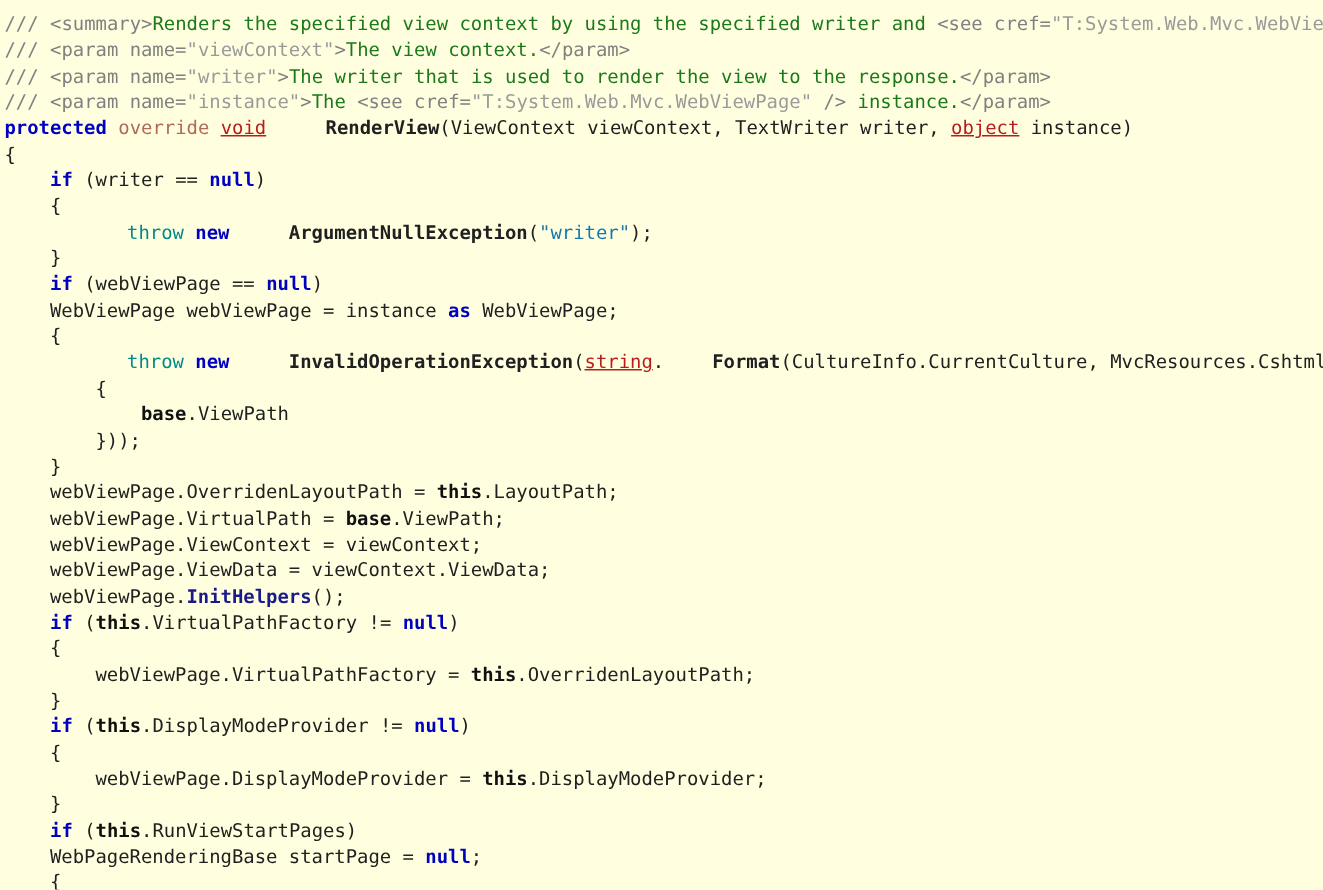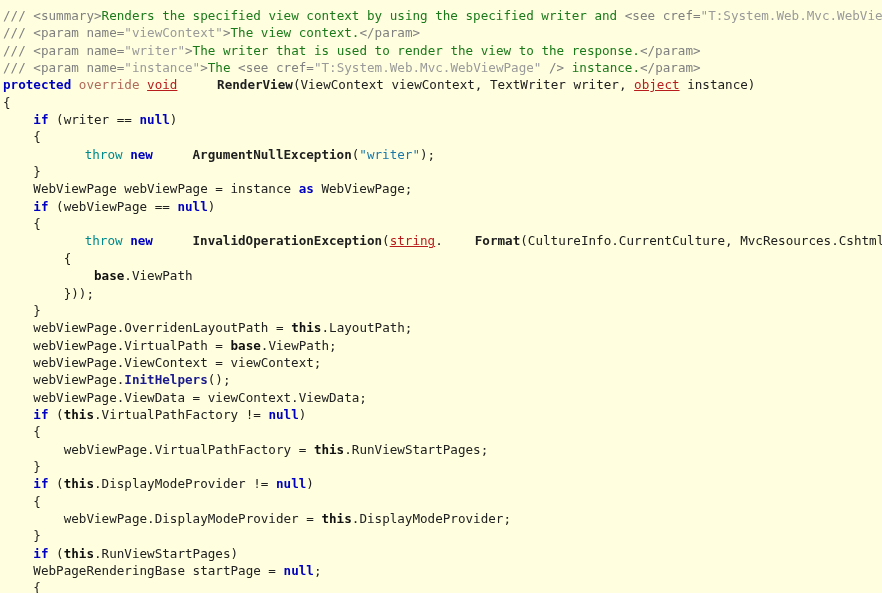--- a/index.html
+++ b/index.html
@@ -52,36 +52,36 @@
       <div class="code-line"><span class="t-cmt">/// </span><span class="t-cmt">&lt;summary&gt;</span><span class="t-cmt-txt">Renders the specified view context by using the specified writer and </span><span class="t-cmt">&lt;see cref=</span><span class="t-cmt-val">"T:System.Web.Mvc.WebViewPage"</span></div>
       <div class="code-line"><span class="t-cmt">/// </span><span class="t-cmt">&lt;param name=</span><span class="t-cmt-val">"viewContext"</span><span class="t-cmt">&gt;</span><span class="t-cmt-txt">The view context.</span><span class="t-cmt">&lt;/param&gt;</span></div>
       <div class="code-line"><span class="t-cmt">/// </span><span class="t-cmt">&lt;param name=</span><span class="t-cmt-val">"writer"</span><span class="t-cmt">&gt;</span><span class="t-cmt-txt">The writer that is used to render the view to the response.</span><span class="t-cmt">&lt;/param&gt;</span></div>
       <div class="code-line"><span class="t-cmt">/// </span><span class="t-cmt">&lt;param name=</span><span class="t-cmt-val">"instance"</span><span class="t-cmt">&gt;</span><span class="t-cmt-txt">The </span><span class="t-cmt">&lt;see cref=</span><span class="t-cmt-val">"T:System.Web.Mvc.WebViewPage"</span><span class="t-cmt"> /&gt;</span><span class="t-cmt-txt"> instance.</span><span class="t-cmt">&lt;/param&gt;</span></div>
       <div class="code-line"><span class="t-kw">protected</span><span class="t-plain"> </span><span class="t-mod">override</span><span class="t-plain"> </span><span class="t-type">void</span><span class="t-plain"> </span><span class="t-ident-b">RenderView</span><span class="t-plain">(ViewContext viewContext, TextWriter writer, </span><span class="t-type">object</span><span class="t-plain"> instance)</span></div>
       <div class="code-line"><span class="t-plain">{</span></div>
       <div class="code-line"><span class="t-plain">    </span><span class="t-kw">if</span><span class="t-plain"> (writer == </span><span class="t-kw">null</span><span class="t-plain">)</span></div>
       <div class="code-line"><span class="t-plain">    {</span></div>
       <div class="code-line"><span class="t-plain">        </span><span class="t-throw">throw</span><span class="t-plain"> </span><span class="t-kw">new</span><span class="t-plain"> </span><span class="t-ident-b">ArgumentNullException</span><span class="t-plain">(</span><span class="t-str">"writer"</span><span class="t-plain">);</span></div>
       <div class="code-line"><span class="t-plain">    }</span></div>
+      <div class="code-line"><span class="t-plain">    </span><span class="t-kw">if</span><span class="t-plain"> (webViewPage == </span><span class="t-kw">null</span><span class="t-plain">)</span></div>
       <div class="code-line"><span class="t-plain">    WebViewPage webViewPage = instance </span><span class="t-kw">as</span><span class="t-plain"> WebViewPage;</span></div>
-      <div class="code-line"><span class="t-plain">    </span><span class="t-kw">if</span><span class="t-plain"> (webViewPage == </span><span class="t-kw">null</span><span class="t-plain">)</span></div>
       <div class="code-line"><span class="t-plain">    {</span></div>
       <div class="code-line"><span class="t-plain">        </span><span class="t-throw">throw</span><span class="t-plain"> </span><span class="t-kw">new</span><span class="t-plain"> </span><span class="t-ident-b">InvalidOperationException</span><span class="t-plain">(</span><span class="t-type">string</span><span class="t-plain">.</span><span class="t-ident-b">Format</span><span class="t-plain">(CultureInfo.CurrentCulture, MvcResources.CshtmlView_WrongViewBase,</span></div>
       <div class="code-line"><span class="t-plain">        {</span></div>
       <div class="code-line"><span class="t-plain">            </span><span class="t-thisbase">base</span><span class="t-plain">.ViewPath</span></div>
       <div class="code-line"><span class="t-plain">        }));</span></div>
       <div class="code-line"><span class="t-plain">    }</span></div>
       <div class="code-line"><span class="t-plain">    webViewPage.OverridenLayoutPath = </span><span class="t-thisbase">this</span><span class="t-plain">.LayoutPath;</span></div>
       <div class="code-line"><span class="t-plain">    webViewPage.VirtualPath = </span><span class="t-thisbase">base</span><span class="t-plain">.ViewPath;</span></div>
       <div class="code-line"><span class="t-plain">    webViewPage.ViewContext = viewContext;</span></div>
+      <div class="code-line"><span class="t-plain">    webViewPage.ViewData = viewContext.ViewData;</span></div>
       <div class="code-line"><span class="t-plain">    webViewPage.</span><span class="t-method">InitHelpers</span><span class="t-plain">();</span></div>
-      <div class="code-line"><span class="t-plain">    webViewPage.ViewData = viewContext.ViewData;</span></div>
       <div class="code-line"><span class="t-plain">    </span><span class="t-kw">if</span><span class="t-plain"> (</span><span class="t-thisbase">this</span><span class="t-plain">.VirtualPathFactory != </span><span class="t-kw">null</span><span class="t-plain">)</span></div>
       <div class="code-line"><span class="t-plain">    {</span></div>
-      <div class="code-line"><span class="t-plain">        webViewPage.VirtualPathFactory = </span><span class="t-thisbase">this</span><span class="t-plain">.RunViewStartPages;</span></div>
+      <div class="code-line"><span class="t-plain">        webViewPage.VirtualPathFactory = </span><span class="t-thisbase">this</span><span class="t-plain">.OverridenLayoutPath;</span></div>
       <div class="code-line"><span class="t-plain">    }</span></div>
       <div class="code-line"><span class="t-plain">    </span><span class="t-kw">if</span><span class="t-plain"> (</span><span class="t-thisbase">this</span><span class="t-plain">.DisplayModeProvider != </span><span class="t-kw">null</span><span class="t-plain">)</span></div>
       <div class="code-line"><span class="t-plain">    {</span></div>
       <div class="code-line"><span class="t-plain">        webViewPage.DisplayModeProvider = </span><span class="t-thisbase">this</span><span class="t-plain">.DisplayModeProvider;</span></div>
       <div class="code-line"><span class="t-plain">    }</span></div>
       <div class="code-line"><span class="t-plain">    </span><span class="t-kw">if</span><span class="t-plain"> (</span><span class="t-thisbase">this</span><span class="t-plain">.RunViewStartPages)</span></div>
       <div class="code-line"><span class="t-plain">    WebPageRenderingBase startPage = </span><span class="t-kw">null</span><span class="t-plain">;</span></div>
       <div class="code-line"><span class="t-plain">    {</span></div>
     </div>
 </div>

